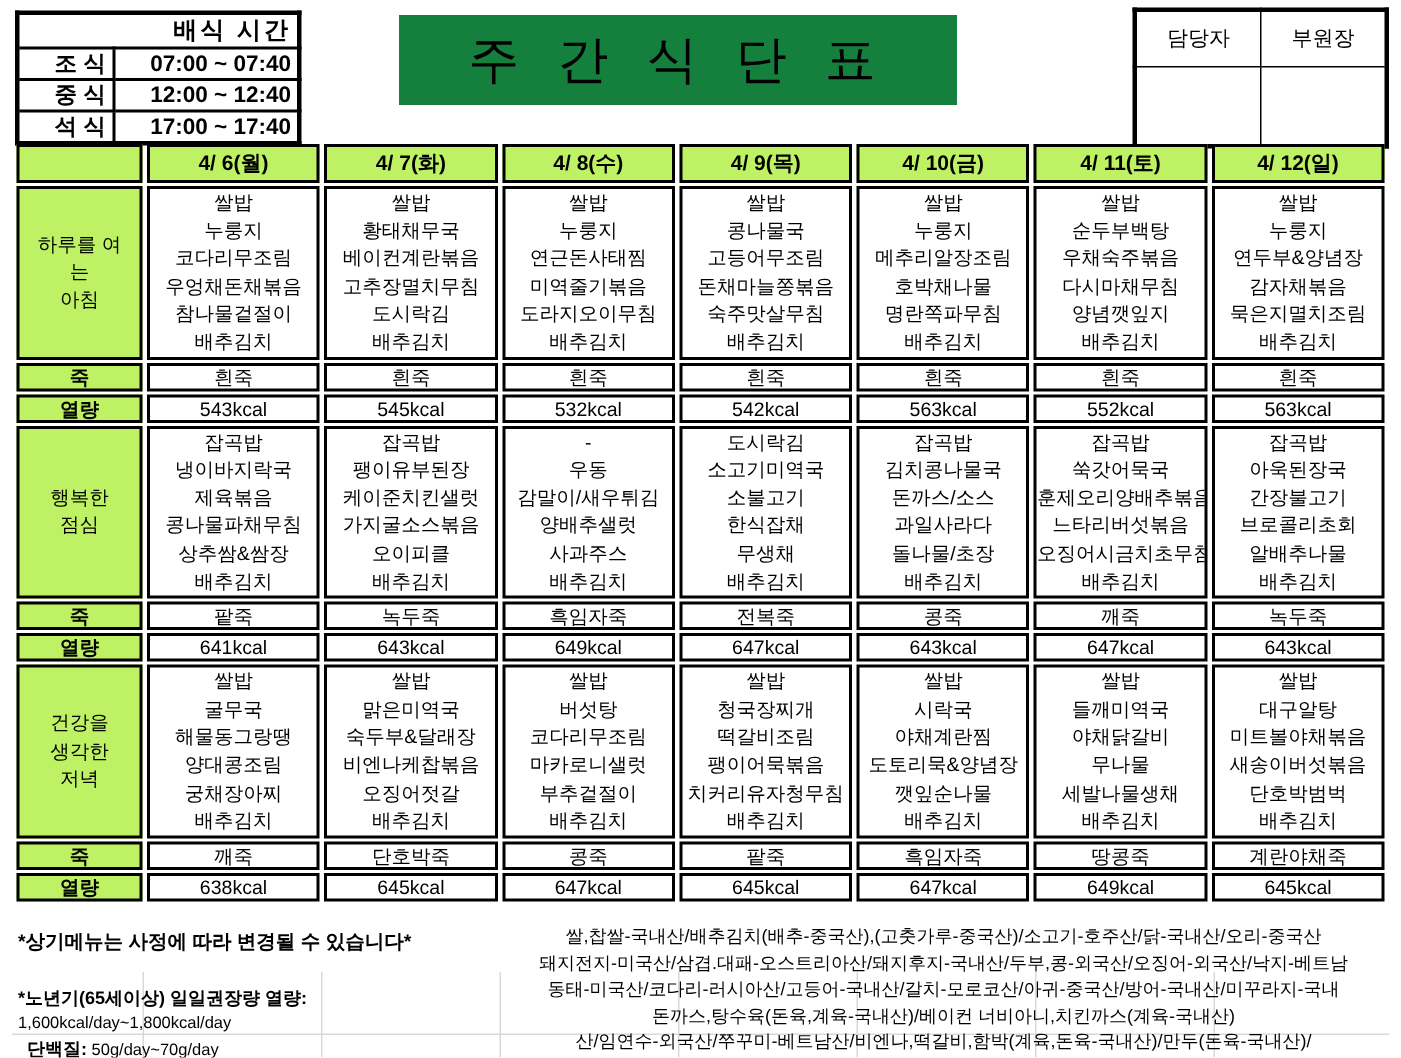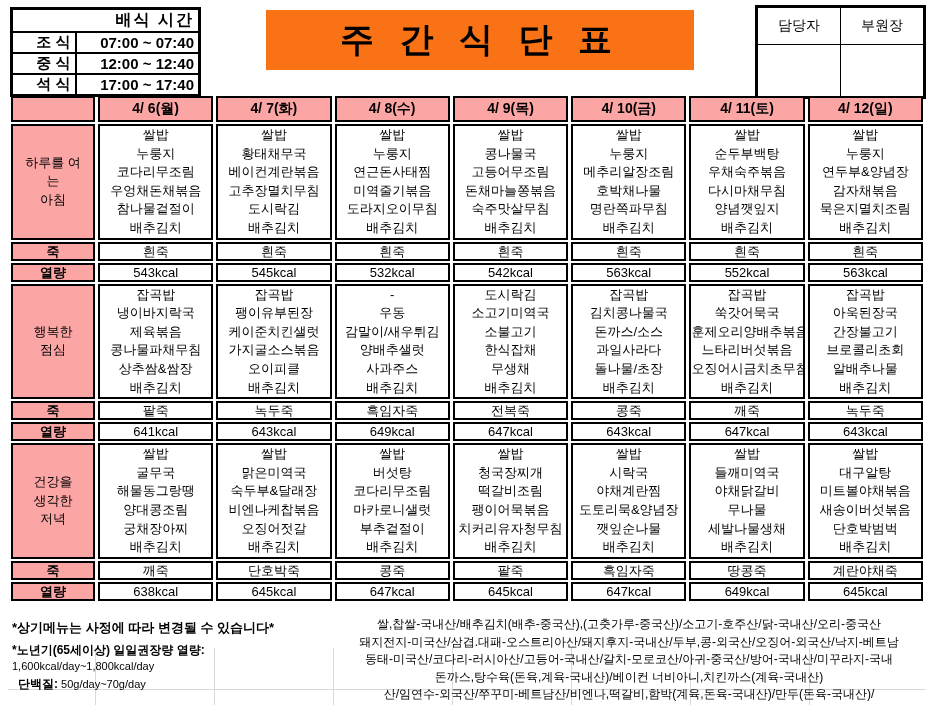--- a/index.html
+++ b/index.html
@@ -19,60 +19,60 @@
     border:3px solid #000;
     font-weight:bold; font-size:15px;
     text-align:right;
   }
   .serving-table td { border:2px solid #000; padding:0 4px; }
   .serving-table .st-title { height:20px; font-size:16px; letter-spacing:2px; }
   .serving-table .st-meal { width:64px; height:17px; }
   .serving-table .st-time { width:124px; }
 
   .title-box {
-    position:absolute; left:266px; top:10px; width:428px; height:60px;
-    background:#f97316;
+    position:absolute; left:266px; top:10px; width:372px; height:60px;
+    background:#15803d;
     display:flex; align-items:center; justify-content:center;
-    font-size:34px; font-weight:bold; letter-spacing:8px;
+    font-size:34px; font-weight:normal; letter-spacing:8px;
   }
 
   .signoff-table {
     position:absolute; left:755px; top:5px;
     border-collapse:collapse;
     border:3px solid #000;
     font-size:14px; text-align:center;
   }
   .signoff-table td { border:1.5px solid #000; width:84px; }
   .signoff-table .so-head { height:38px; }
   .signoff-table .so-body { height:53px; }
 
   
   .menu-table {
     position:absolute; left:8px; top:94px; width:918px;
     border-collapse:separate; border-spacing:3px 2px;
     table-layout:fixed;
     text-align:center;
   }
   .menu-table td { border:2px solid #000; background:#fff; overflow:hidden; }
-  .menu-table .yellow { background:#fca5a5; }
+  .menu-table .yellow { background:#bef264; }
   .menu-table .date { height:26px; font-weight:bold; font-size:14px; }
   .menu-table .corner { height:26px; }
   .menu-table .seclabel { font-size:13px; line-height:17px; vertical-align:middle; }
   .menu-table .menu { height:114px; font-size:13px; vertical-align:middle; }
   .menu-table .mline { line-height:18.6px; white-space:nowrap; }
   .menu-table tr.small td { height:15px; font-size:13px; line-height:15px; padding:0; }
   .menu-table .rlabel { font-weight:bold; }
 
   
   .footer-grid { position:absolute; left:8px; top:648px; width:918px; height:57px; pointer-events:none; }
   .footer-grid .gv { position:absolute; top:0; width:1px; height:100%; background:#d9d9d9; }
   .footer-grid .gh { position:absolute; left:0; width:100%; height:1px; background:#d9d9d9; }
 
   .notes { position:absolute; left:12px; top:619px; width:320px; font-size:12px; }
-  .notes .n1 { font-weight:bold; font-size:13px; margin-bottom:5px; }
+  .notes .n1 { font-weight:bold; font-size:13px; margin-bottom:20px; }
   .notes .n2 { margin-bottom:3px; }
   .notes b { font-weight:bold; }
   .notes .val { font-size:11px; }
   .notes .n3 { padding-left:6px; }
 
   .origin { position:absolute; left:330px; top:616px; width:598px; font-size:12px; line-height:17.6px; text-align:center; }
 </style>
 </head>
 <body>
 

